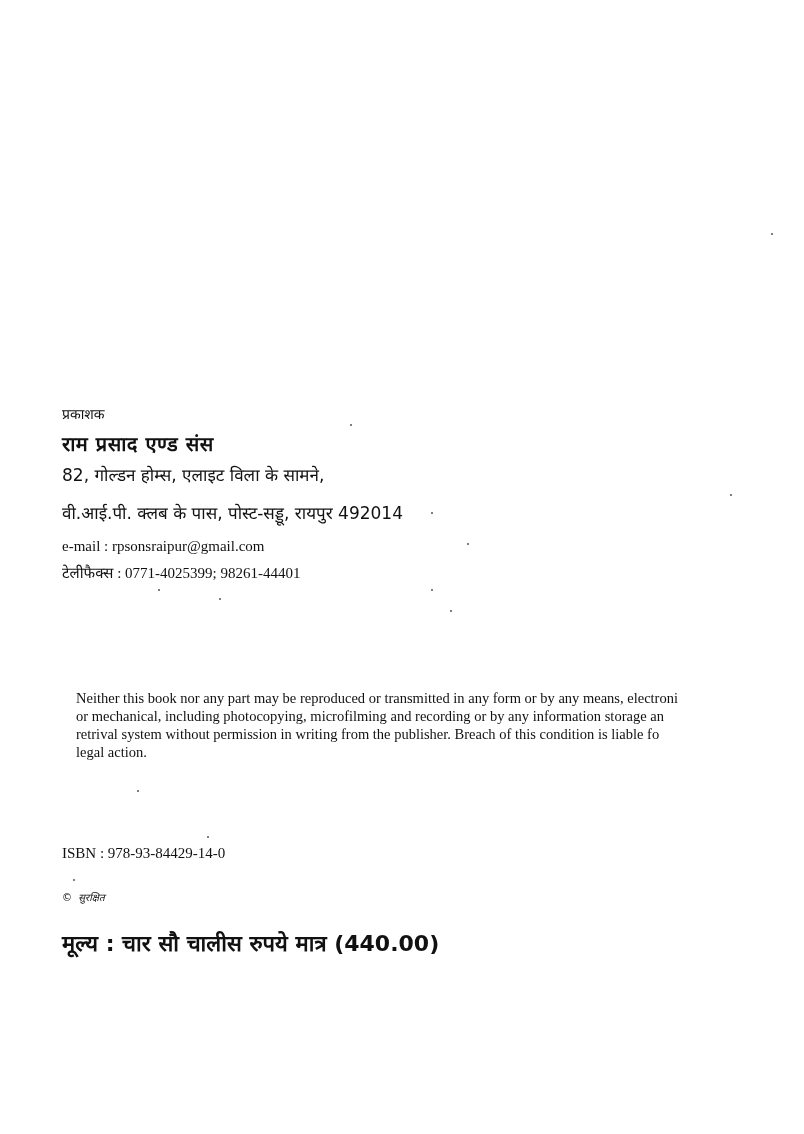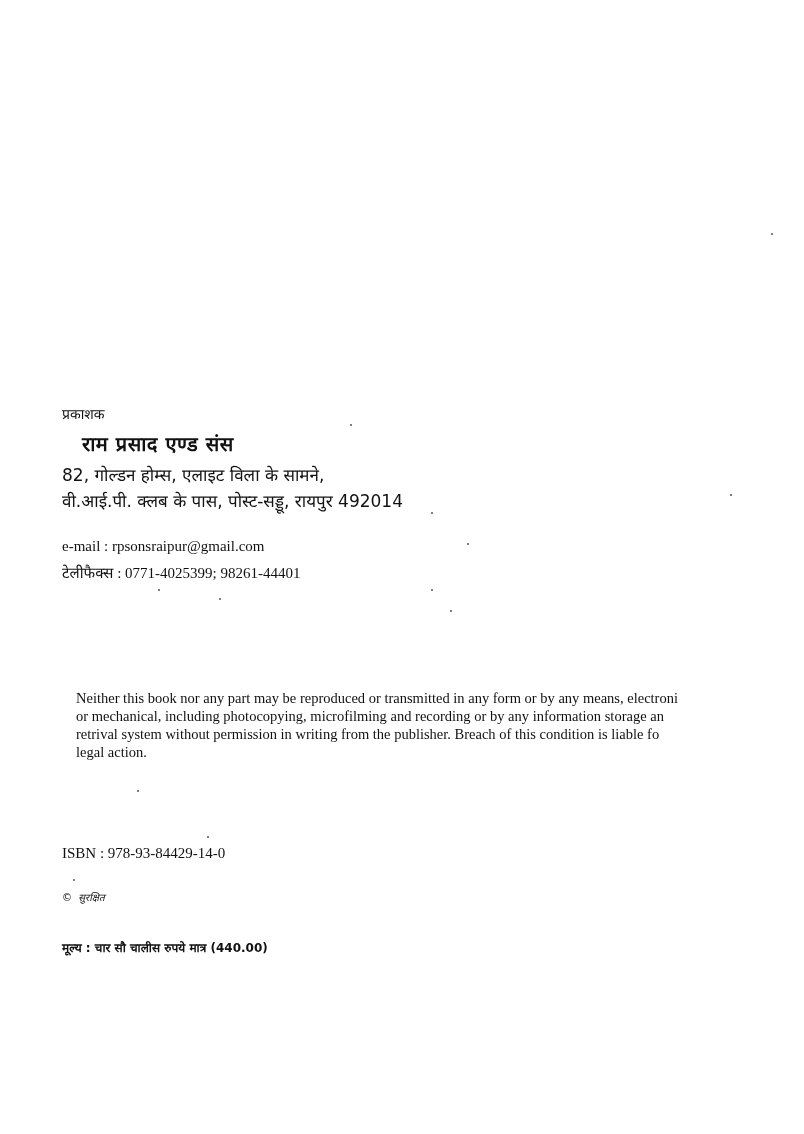--- a/index.html
+++ b/index.html
@@ -4,32 +4,32 @@
   <style>
     html, body { margin: 0; padding: 0; background: #ffffff; }
     body { width: 804px; height: 1134px; position: relative; overflow: hidden; color: #111; }
     .page { position: absolute; left: 0; top: 0; width: 804px; height: 1134px; }
     .abs { position: absolute; white-space: nowrap; }
     .serif { font-family: "Liberation Serif", "DejaVu Serif", serif; }
     .sans { font-family: Liberation Serif, serif; }
     .hi { font-family: "DejaVu Sans", "Liberation Sans", sans-serif; }
 
     .pub-label { left: 62px; top: 404px; font-size: 14px; }
-    .pub-name { left: 62px; top: 430px; font-size: 20px; font-weight: bold; letter-spacing: 0.5px; margin-left: 20px; }
+    .pub-name { left: 62px; top: 430px; font-size: 20px; font-weight: bold; letter-spacing: 0.5px; }
     .addr1 { left: 62px; top: 463px; font-size: 17px; }
-    .addr2 { left: 62px; top: 489px; font-size: 17px; }
+    .addr2 { left: 62px; top: 501px; font-size: 17px; }
     .tel { left: 62px; top: 516px; font-size: 15px; margin-top: 46px; }
     .email { left: 62px; top: 538px; font-size: 15px; }
 
     .rights { left: 76px; top: 689px; width: 740px; font-size: 14.5px; line-height: 18px; white-space: normal; }
     .rights p { margin: 0; white-space: nowrap; }
 
     .isbn { left: 62px; top: 845px; font-size: 15px; }
     .copy { left: 62px; top: 890px; font-size: 10px; font-style: italic; }
-    .price { left: 62px; top: 927px; font-size: 12px; font-weight: bold; margin-top: 12px; }
+    .price { left: 62px; top: 927px; font-size: 22px; font-weight: bold; }
     .printer { left: 62px; top: 969px; font-size: 16px; }
 
     .speck { position: absolute; width: 2px; height: 2px; background: #555; border-radius: 1px; }
   </style>
 </head>
 <body>
 
 <div class="page">
 
   <div class="abs hi pub-label">प्रकाशक</div>

